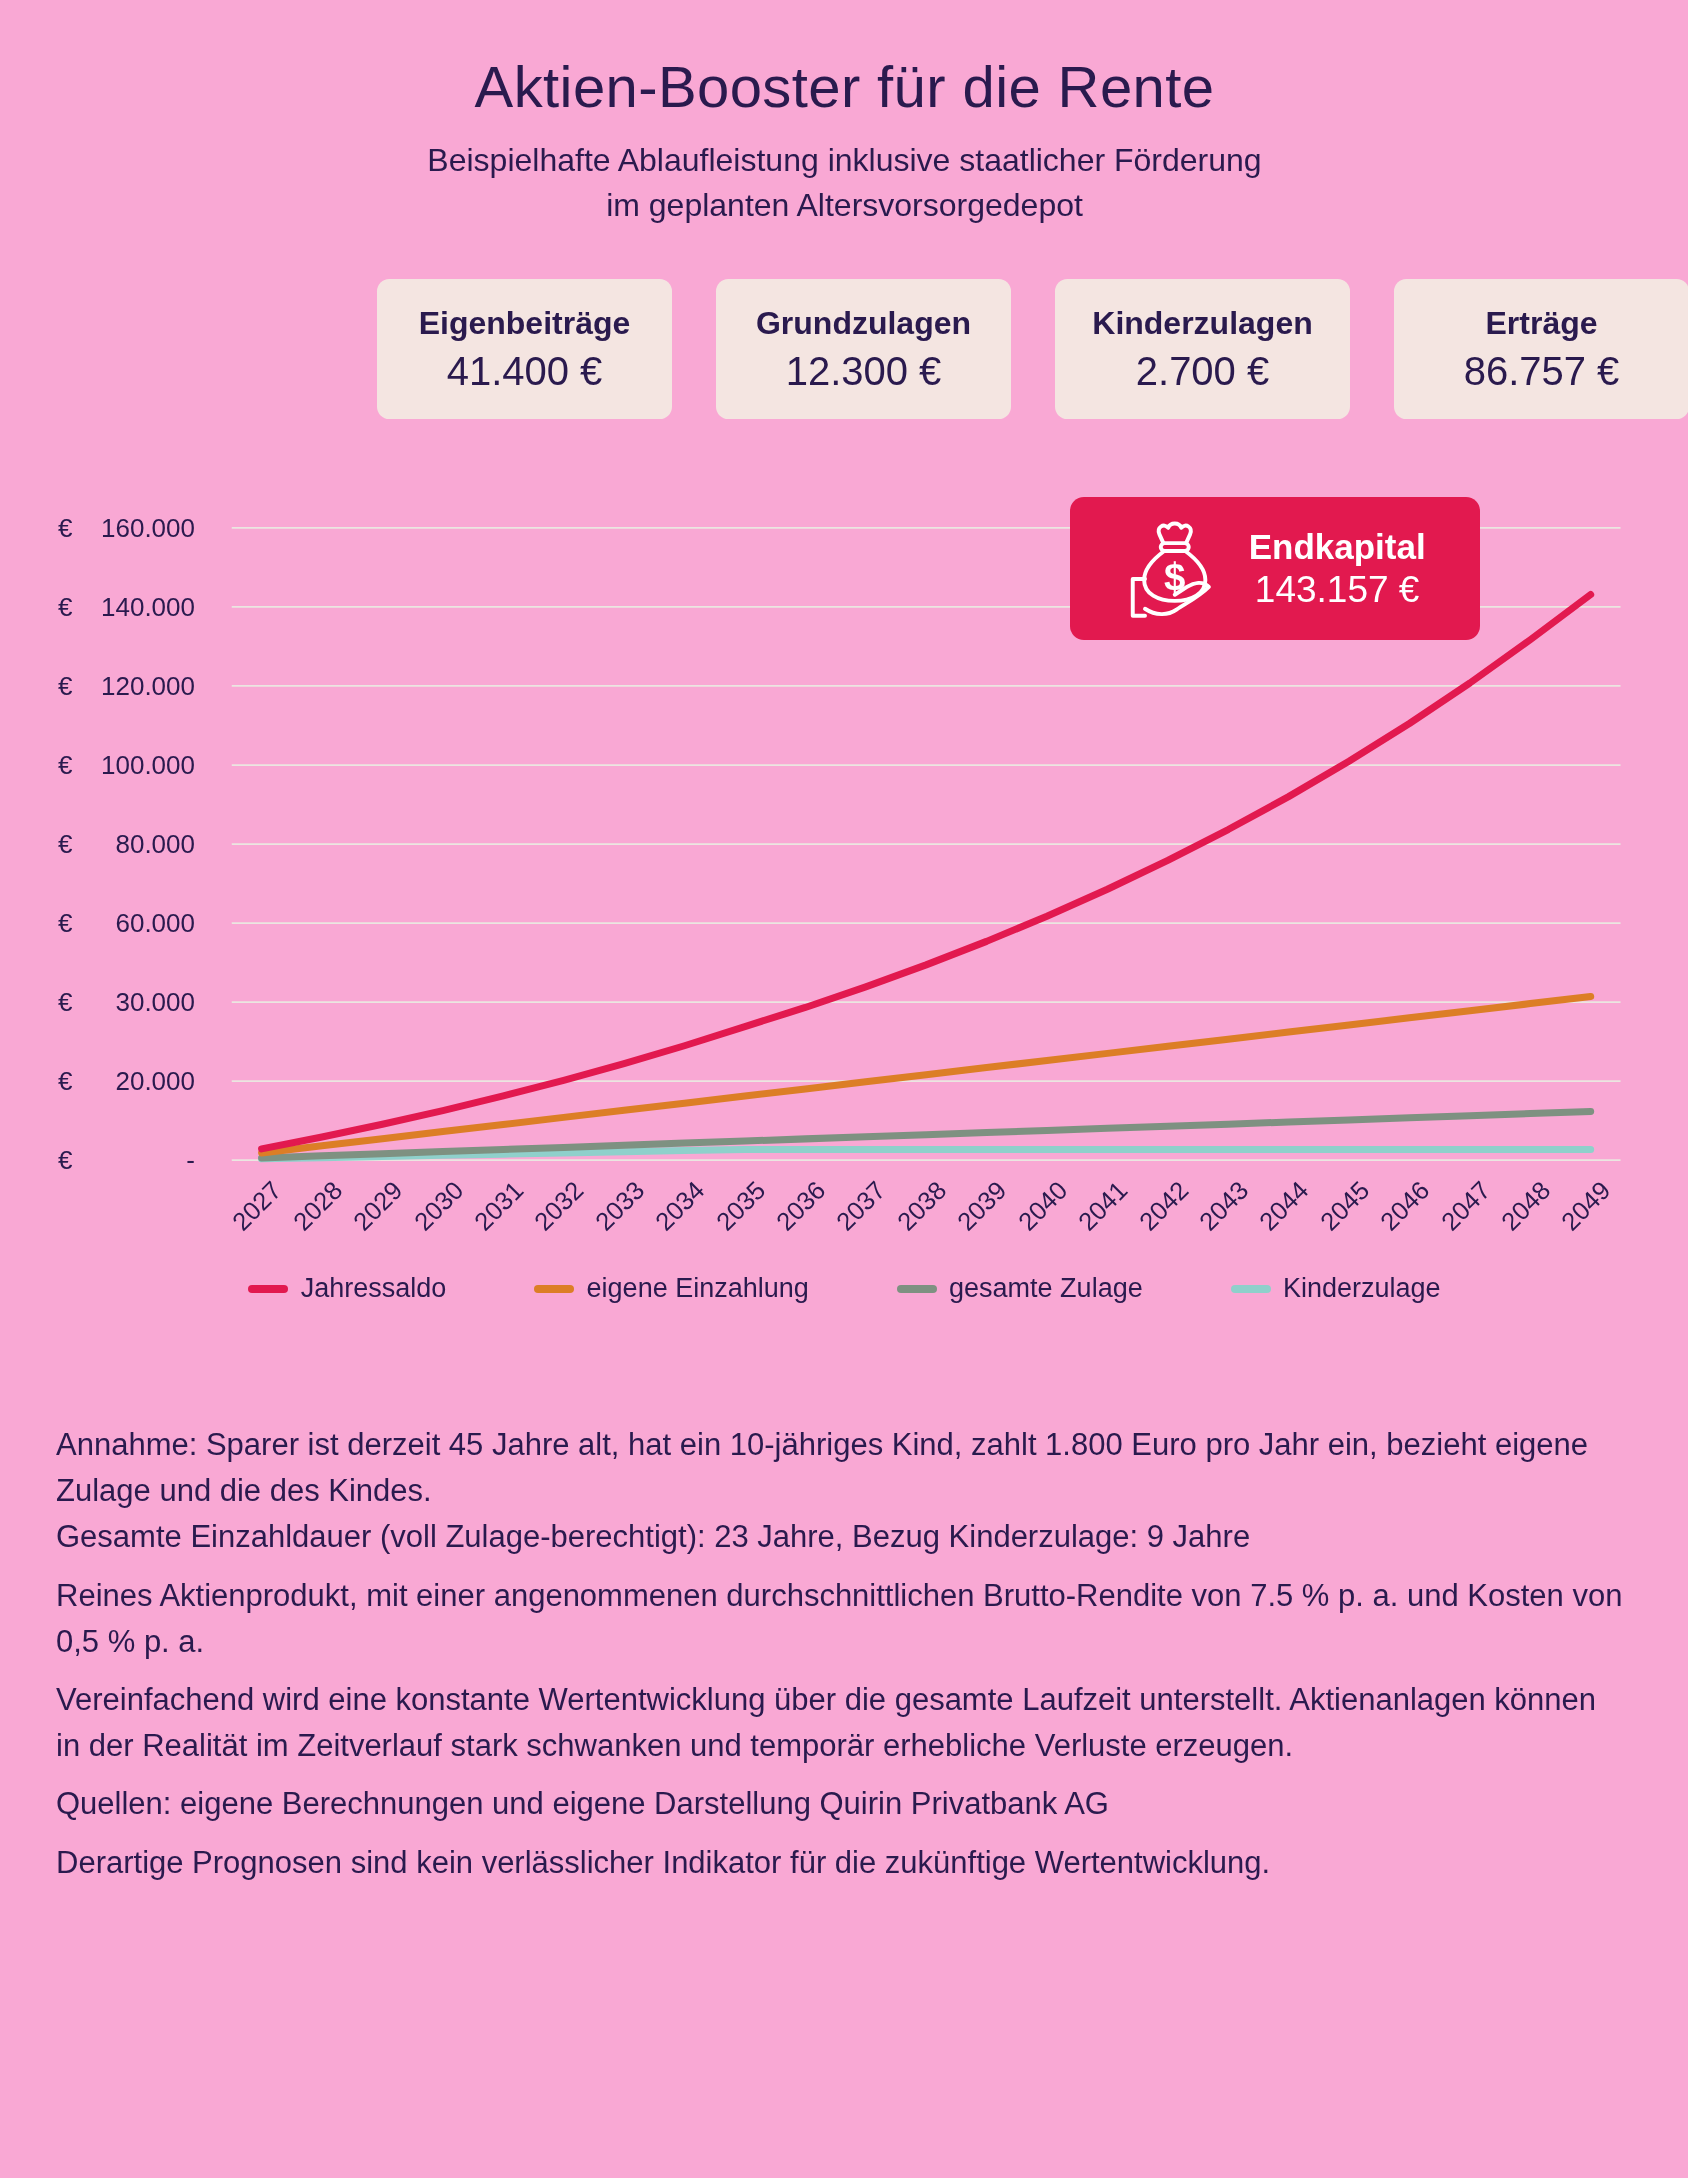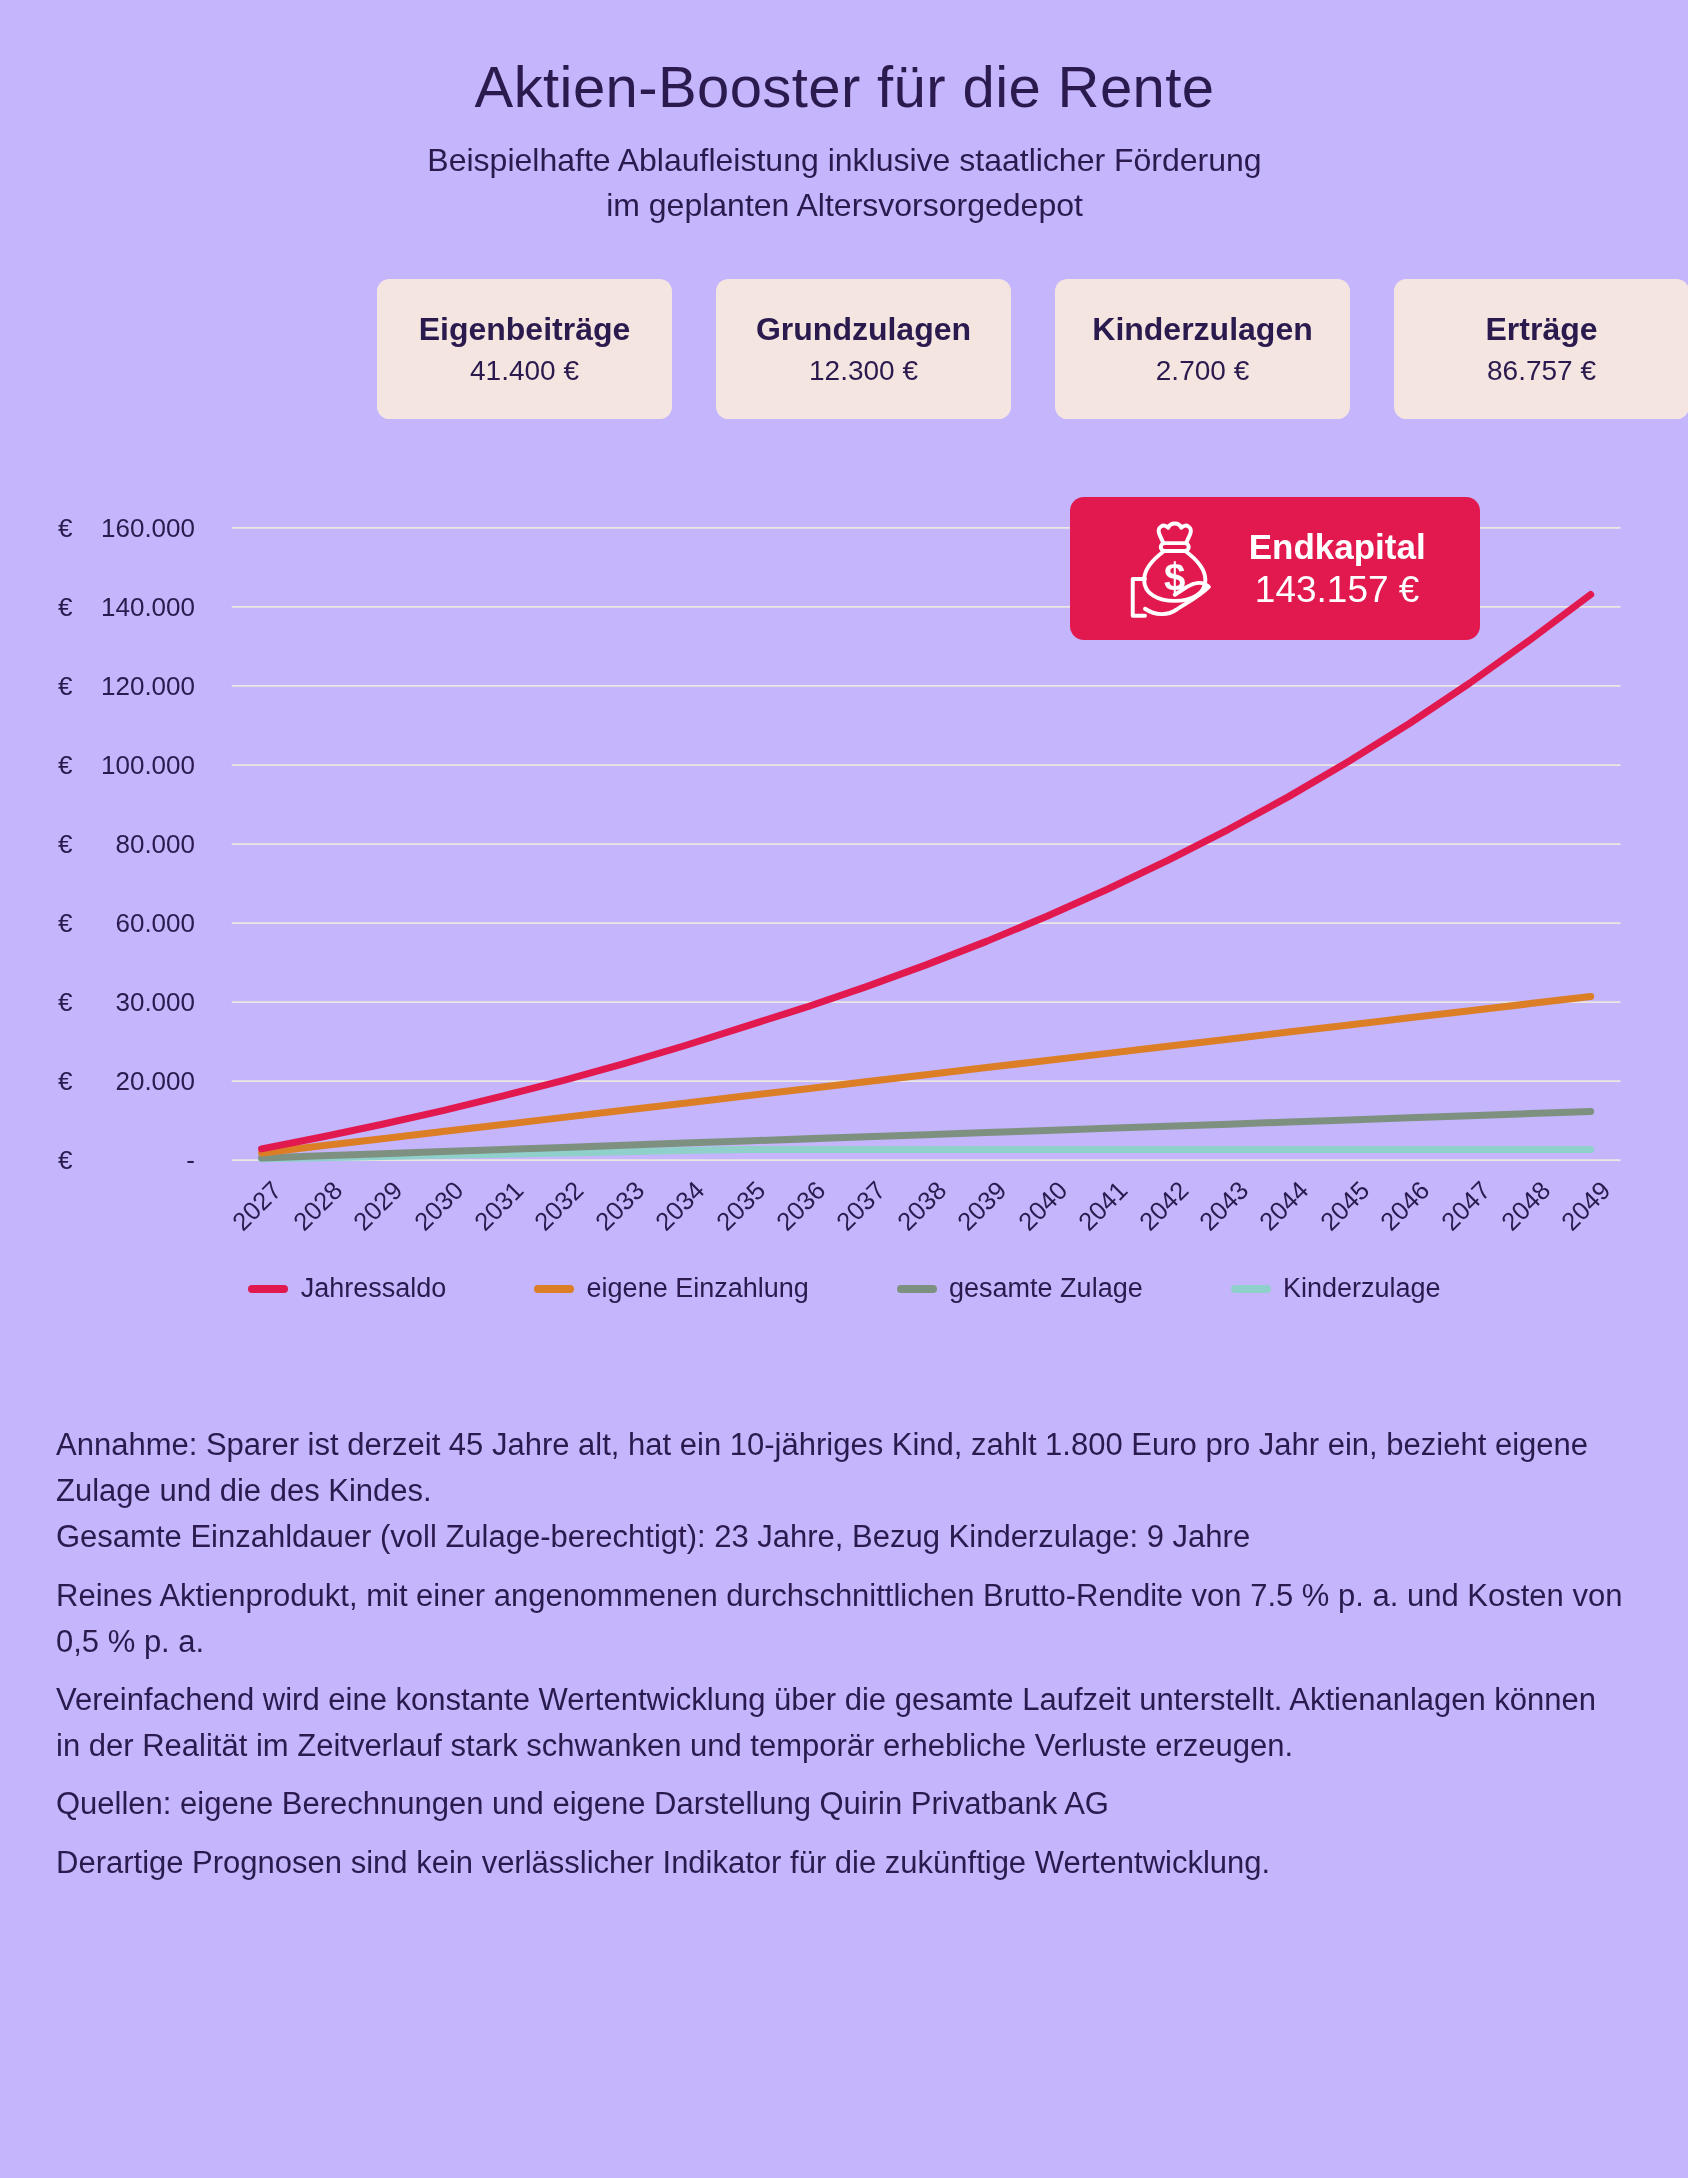--- a/index.html
+++ b/index.html
@@ -1,26 +1,26 @@
 <!DOCTYPE html>
 <html style="font-size:14px"><head>
 <meta charset="utf-8">
 <style>
   html,body{margin:0;padding:0;background:#FBF5F0;}
-  .page{position:relative;width:1689px;height:2179px;background:#c4b5fd;
+  .page{position:relative;width:1689px;height:2179px;background:#f9a8d4;
         font-family:"Liberation Sans","DejaVu Sans",sans-serif;color:#2A1A4E;overflow:hidden;}
 
   .title{margin:0;padding-top:53px;text-align:center;font-size:58px;font-weight:400;letter-spacing:0.4px;}
   .subtitle{margin-top:17.6px;text-align:center;font-size:32px;font-weight:400;line-height:1.42;}
 
   .stats{display:flex;justify-content:flex-end;gap:44px;margin-top:51px;}
   .card{width:295px;height:140px;background:#F4E5E1;border-radius:12.3px;
         display:flex;flex-direction:column;justify-content:center;align-items:center;gap:7px;}
   .card .lbl{font-size:32px;font-weight:700;}
-  .card .val{font-size:28px;font-weight:400;}
+  .card .val{font-size:40px;font-weight:400;}
 
   .chart-area{position:relative;width:1689px;height:843px;}
   .chart-area svg.canvas{position:absolute;left:0;top:0;}
   .ytick{position:absolute;left:58px;width:137px;height:39px;display:flex;align-items:center;font-size:26px;}
   .ytick .cur{width:27px;}
   .ytick .valt{flex:1;text-align:right;}
   .ytick .valt.dash{text-align:right;}
   .xtick{position:absolute;white-space:nowrap;font-size:25.5px;
          transform:translate(-100%,-50%) rotate(-45deg);transform-origin:100% 50%;}
 

